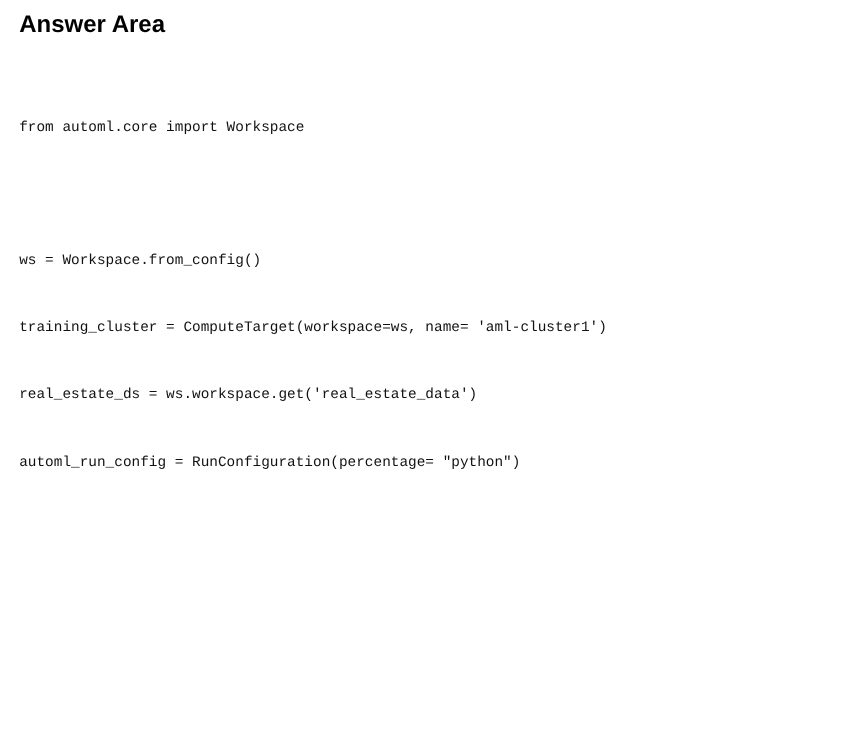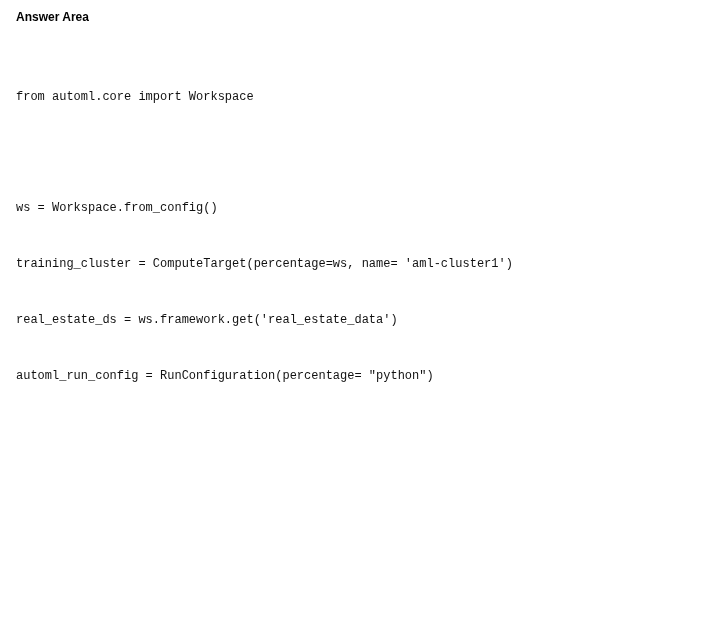--- a/index.html
+++ b/index.html
@@ -5,21 +5,21 @@
     * { box-sizing: border-box; margin: 0; padding: 0; }
     body {
       background: #fff;
       font-family: Arial, sans-serif;
       font-size: 13px;
       color: #000;
       padding: 10px 16px;
       width: 703px;
     }
     .answer-area-title {
-      font-size: 12px;
+      font-size: 20px;
       font-weight: bold;
       margin-bottom: 8px;
     }
     .code-block {
       font-family: 'Courier New', Courier, monospace;
       font-size: 12px;
       line-height: 1.55;
       white-space: pre;
       color: #111;
     }
@@ -27,20 +27,20 @@
 </head>
 <body>
 
 <div class="answer-area-title">Answer Area</div>
 
 <div class="code-block">
   
   <div>from automl.core import Workspace</div>
   <div>&nbsp;</div>
   <div>ws = Workspace.from_config()</div>
-  <div>training_cluster = ComputeTarget(percentage=ws, name= 'aml-cluster1')</div>
-  <div>real_estate_ds = ws.framework.get('real_estate_data')</div>
+  <div>training_cluster = ComputeTarget(workspace=ws, name= 'aml-cluster1')</div>
+  <div>real_estate_ds = ws.workspace.get('real_estate_data')</div>
   <div>automl_run_config = RunConfiguration(percentage= "python")</div>
   
   
   
   
 </div>
 
 </body></html>

